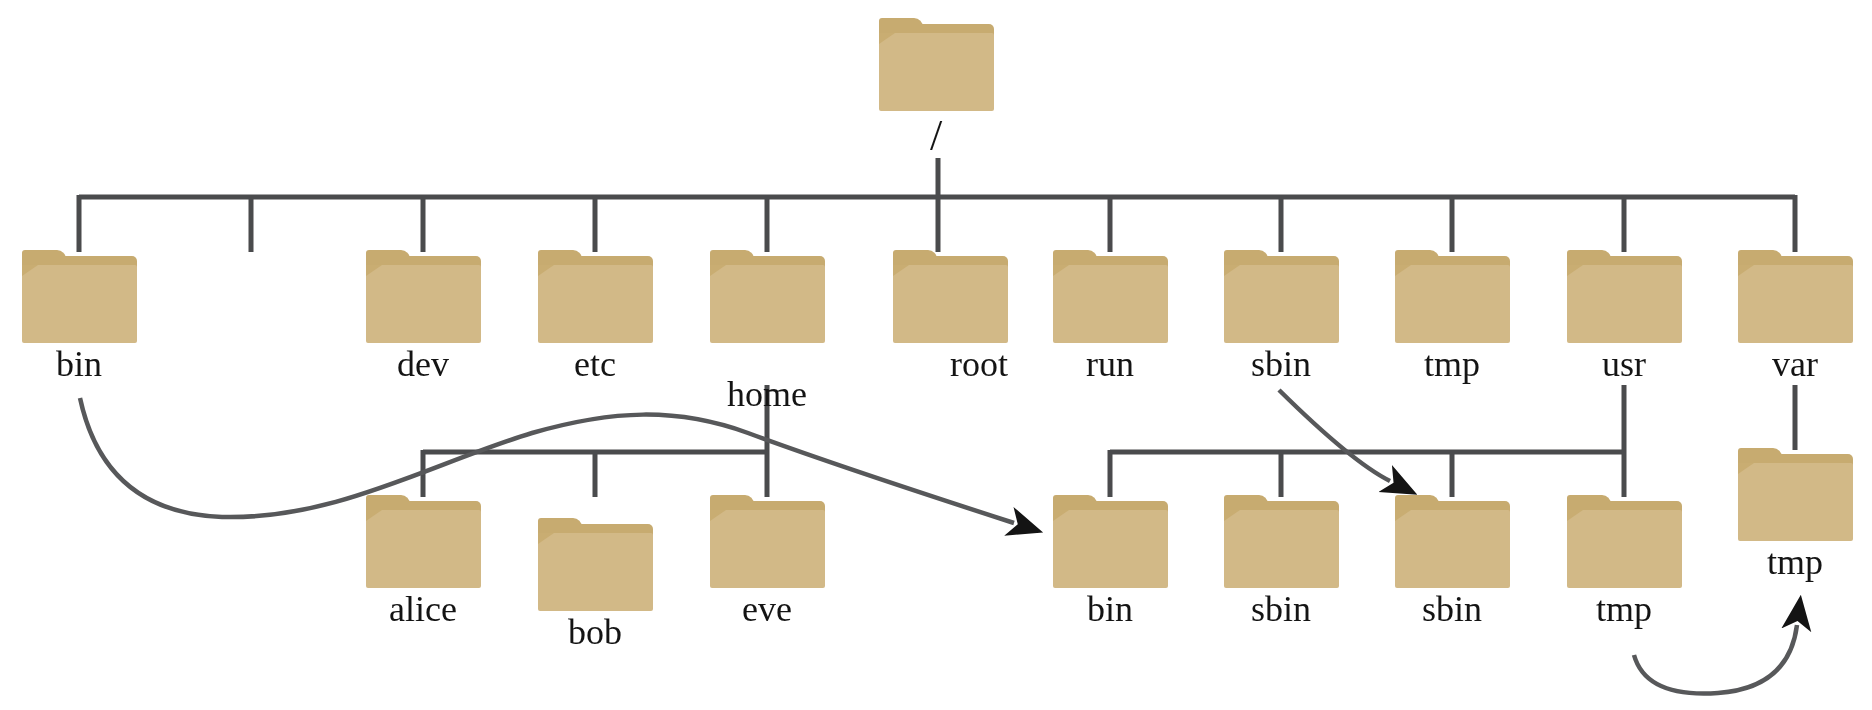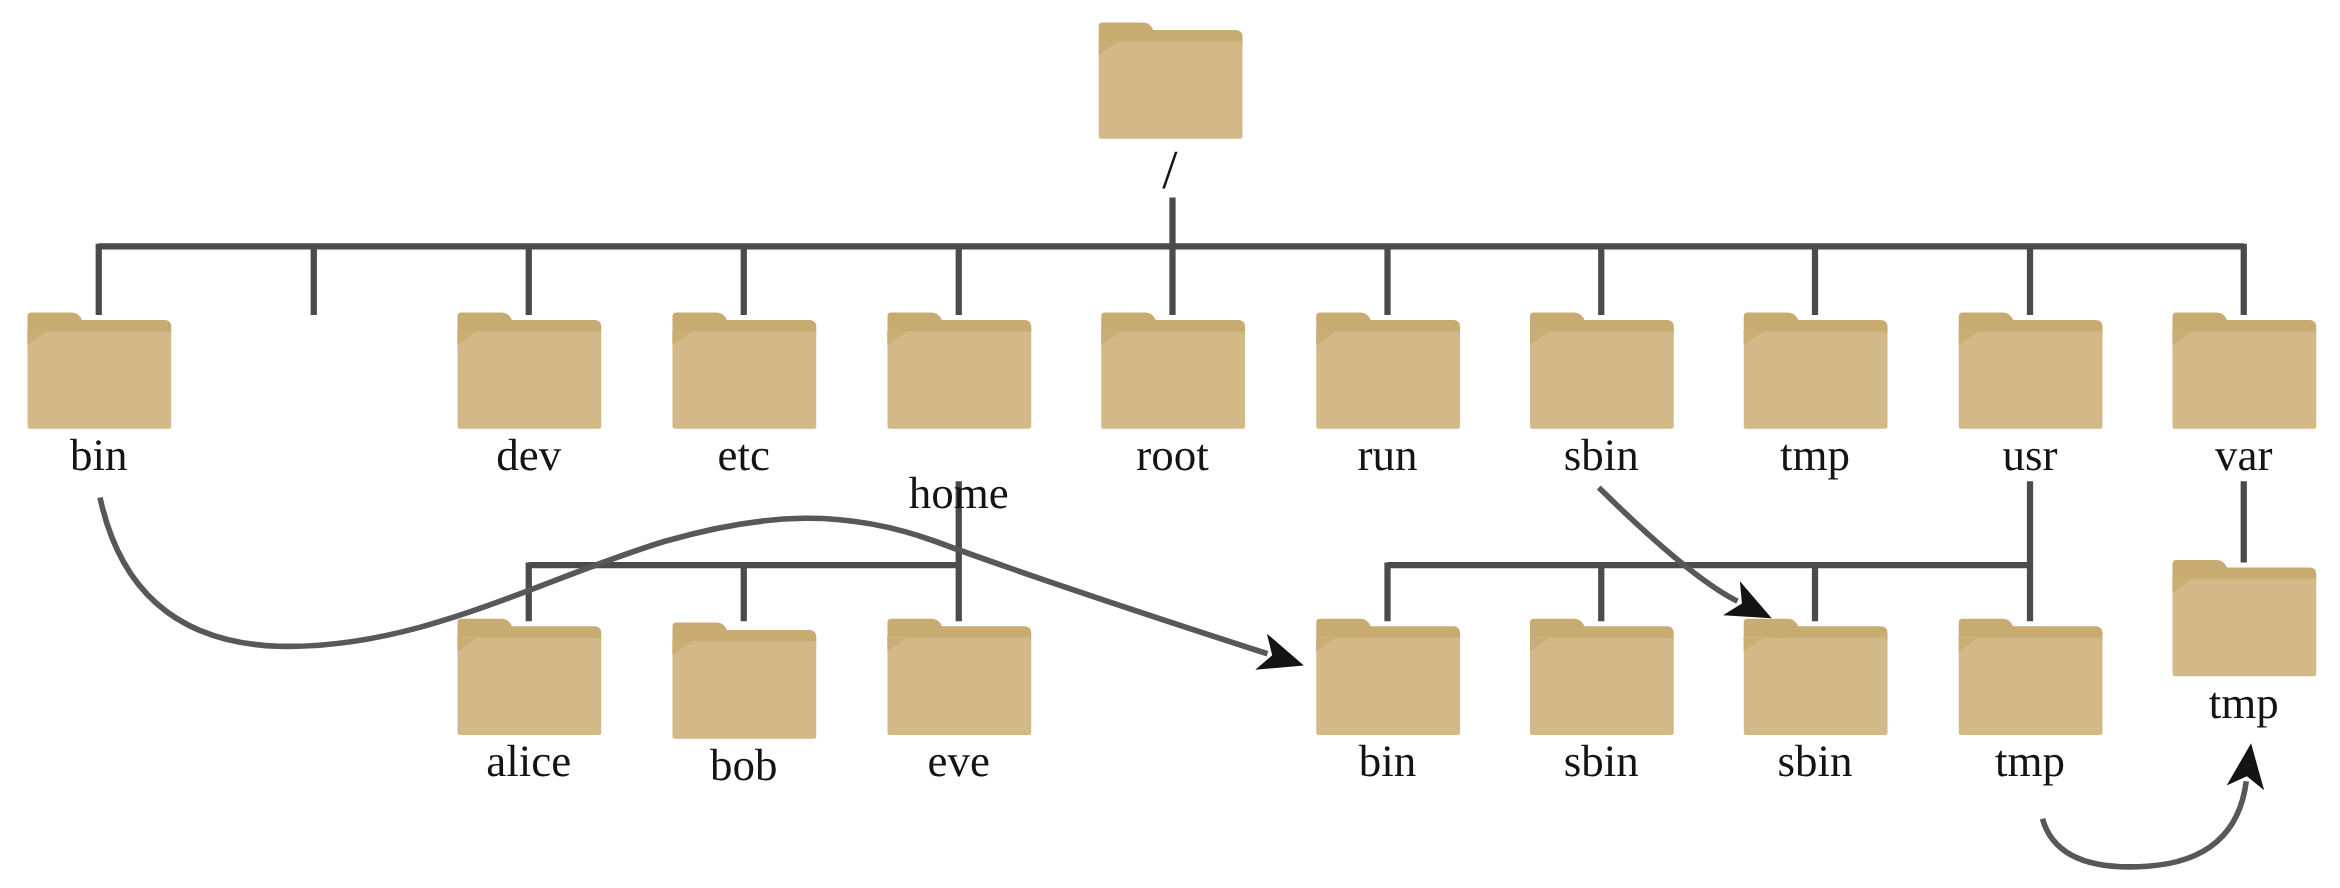--- a/index.html
+++ b/index.html
@@ -102,21 +102,21 @@
   </div>
   <div class="node" style="left:697px;top:250px;gap:30px;">
     <div class="folder">
         <div class="tab"></div>
         <div class="back"></div>
         <div class="front"></div>
         <div class="crease"></div>
       </div>
     <div class="label">home</div>
   </div>
-  <div class="node" style="left:868px;top:250px;">
+  <div class="node" style="left:868px;top:250px;align-items:flex-end;">
     <div class="folder">
         <div class="tab"></div>
         <div class="back"></div>
         <div class="front"></div>
         <div class="crease"></div>
       </div>
     <div class="label">root</div>
   </div>
   <div class="node" style="left:1040px;top:250px;">
     <div class="folder">
@@ -166,21 +166,21 @@
 
   <div class="node" style="left:353px;top:495px;">
     <div class="folder">
         <div class="tab"></div>
         <div class="back"></div>
         <div class="front"></div>
         <div class="crease"></div>
       </div>
     <div class="label">alice</div>
   </div>
-  <div class="node" style="left:525px;top:498px;">
+  <div class="node" style="left:525px;top:518px;">
     <div class="folder">
         <div class="tab"></div>
         <div class="back"></div>
         <div class="front"></div>
         <div class="crease"></div>
       </div>
     <div class="label">bob</div>
   </div>
   <div class="node" style="left:697px;top:495px;justify-content:center;">
     <div class="folder">

